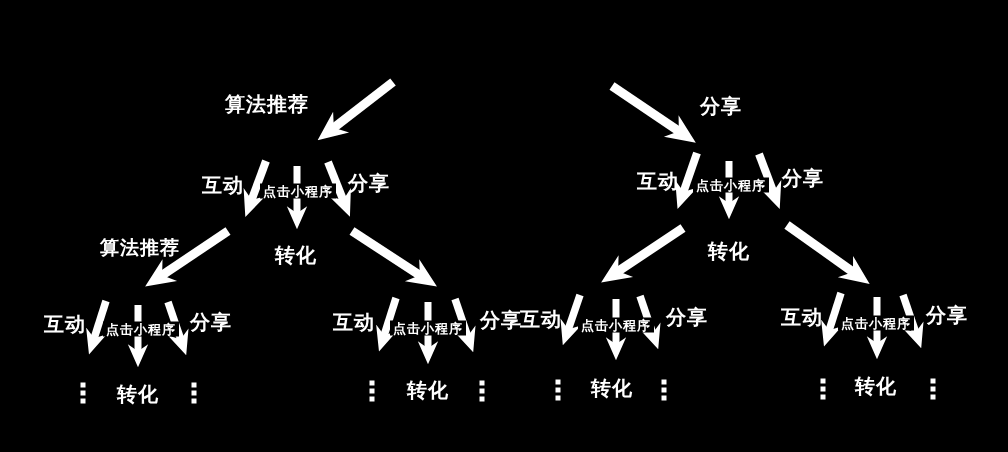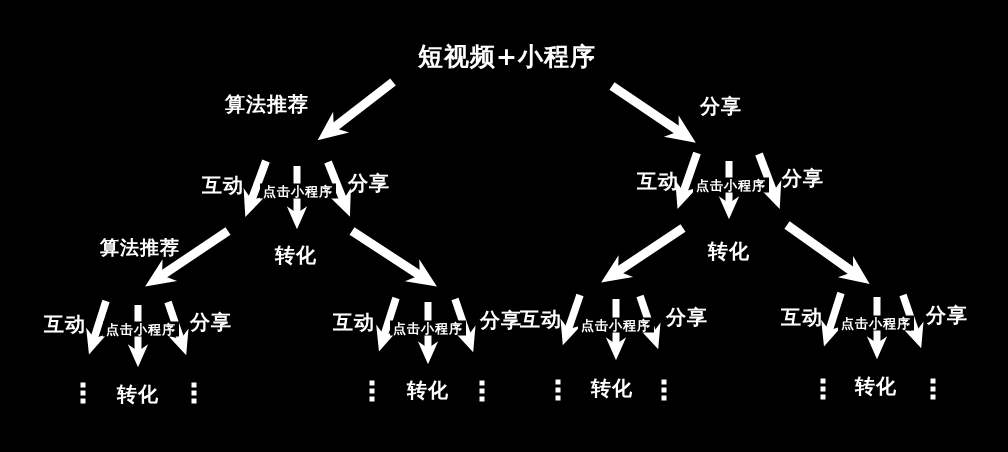--- a/index.html
+++ b/index.html
@@ -60,21 +60,20 @@
 
     <line x1="580" y1="295" x2="566" y2="336" stroke="#fff" stroke-width="7.5" marker-end="url(#ah)"></line>
     <line x1="616" y1="299" x2="616" y2="351" stroke="#fff" stroke-width="7" marker-end="url(#ah)"></line>
     <line x1="640" y1="296" x2="655" y2="340" stroke="#fff" stroke-width="7.5" marker-end="url(#ah)"></line>
 
     <line x1="841" y1="293" x2="827" y2="337" stroke="#fff" stroke-width="7.5" marker-end="url(#ah)"></line>
     <line x1="877" y1="297" x2="877" y2="350" stroke="#fff" stroke-width="7" marker-end="url(#ah)"></line>
     <line x1="903" y1="295" x2="918" y2="339" stroke="#fff" stroke-width="7.5" marker-end="url(#ah)"></line>
   </svg>
 
-  <div class="lbl t25" style="left:507px;top:56px;">短视频+小程序</div>
 
   <div class="lbl t20" style="left:267px;top:104px;">算法推荐</div>
   <div class="lbl t20" style="left:721px;top:106px;">分享</div>
 
   <div class="lbl t20" style="left:223px;top:185px;">互动</div>
   <div class="lbl t13" style="left:298px;top:191px;">点击小程序</div>
   <div class="lbl t20" style="left:369px;top:183px;">分享</div>
   <div class="lbl t20" style="left:296px;top:255px;">转化</div>
 
   <div class="lbl t20" style="left:658px;top:181px;">互动</div>

